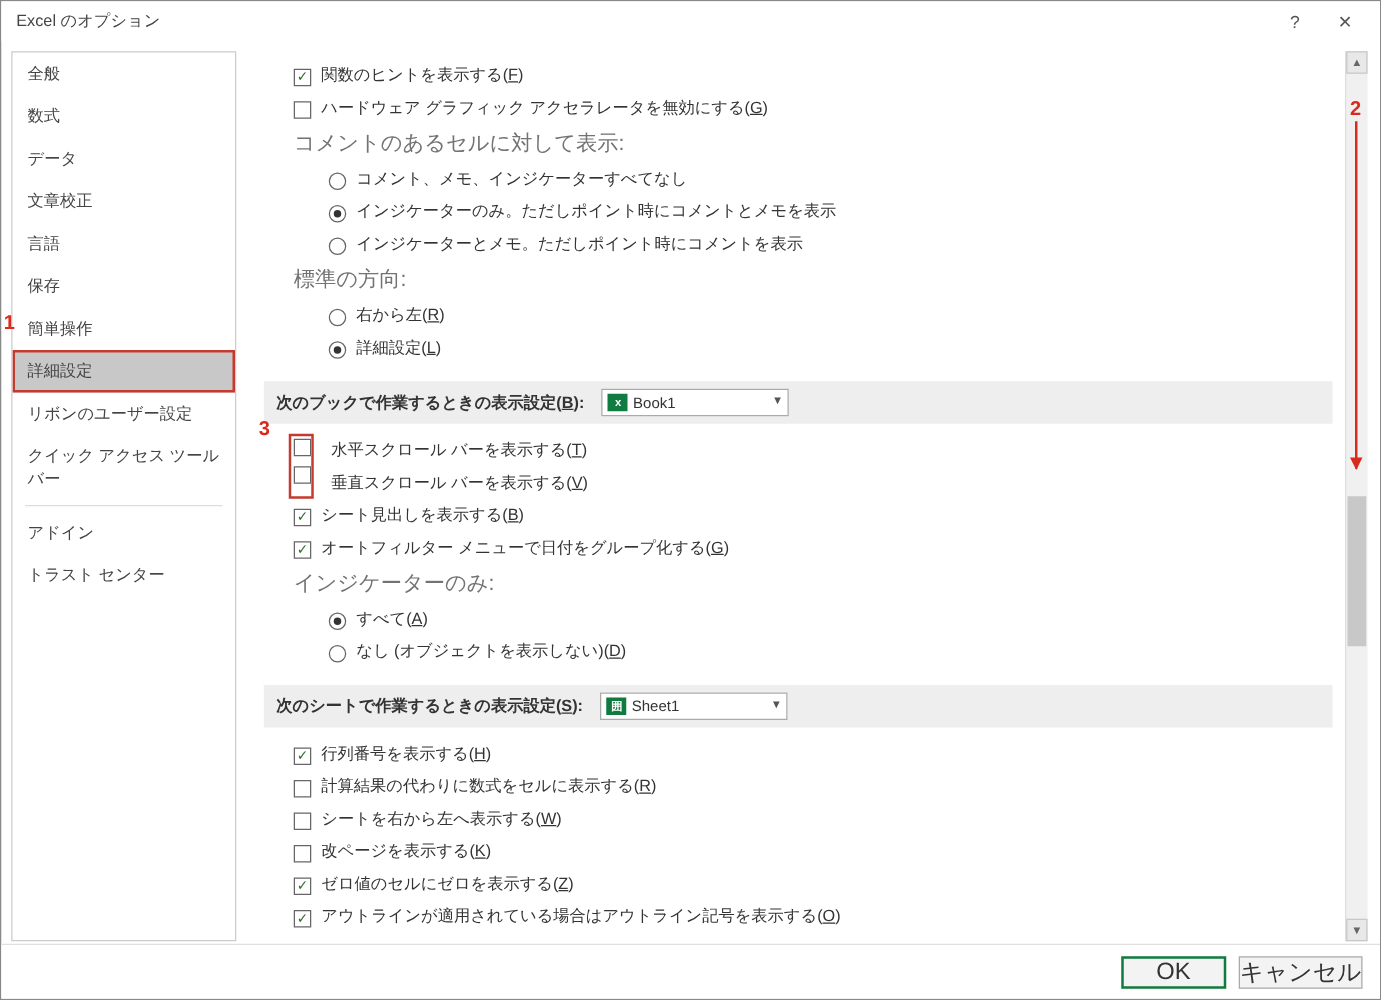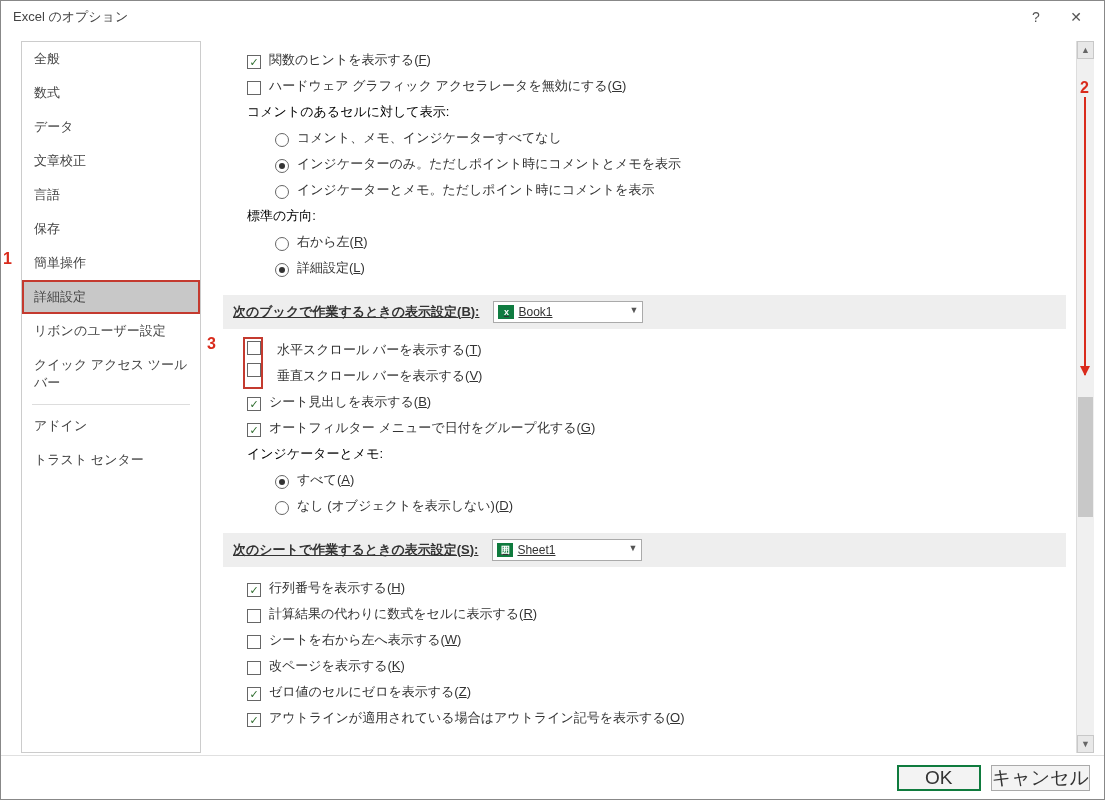--- a/index.html
+++ b/index.html
@@ -38,21 +38,20 @@
     display: flex;
     padding: 8px 10px 0 8px;
   }
 
   
   .sidebar {
     width: 180px;
     border: 1px solid #ccc;
     background: #fff;
     overflow: hidden;
-    margin-left: 12px;
   }
   .sidebar .item {
     padding: 8px 12px;
     font-size: 13px;
     color: #444;
     cursor: pointer;
   }
   .sidebar .item.selected {
     background: #c8c8c8;
     border: 2px solid #c43a2f;
@@ -101,21 +100,21 @@
     top: 50%; height: 120px;
     background: #c8c8c8;
   }
 
   .opt-row {
     display: flex; align-items: flex-end;
     padding: 4px 0 4px 24px;
     font-size: 13px;
   }
   .opt-row.indent-1 { padding-left: 52px; }
-  .opt-row.heading-sub { padding-left: 24px; font-size: 13px; color: #000000; }
+  .opt-row.heading-sub { padding-left: 24px; font-size: 17px; color: #737373; }
 
   .chk, .rdo {
     width: 14px; height: 14px;
     border: 1px solid #666;
     margin-right: 8px;
     display: inline-flex;
     align-items: center; justify-content: center;
     flex: 0 0 14px;
     background: #fff;
   }
@@ -142,21 +141,21 @@
   .hl-group .chk { margin: 0; }
 
   u.access { text-decoration: underline; }
 
   .section-head {
     background: #eeeeee;
     padding: 6px 10px;
     margin: 14px 0 8px 0;
     font-weight: bold;
     font-size: 13px;
-    display: flex; align-items: center; gap: 14px; text-decoration: underline;
+    display: flex; align-items: center; gap: 14px;
   }
   .combo {
     display: inline-flex; align-items: center;
     border: 1px solid #aaa;
     background: #fff;
     height: 22px;
     padding: 0 4px 0 4px;
     font-weight: normal;
     font-size: 12px;
     min-width: 150px;
@@ -313,21 +312,21 @@
       </div>
 
       <div class="opt-row">
         <span class="chk checked"></span>
         <span><span>シート見出しを表示する(</span><u class="access">B</u><span>)</span></span>
       </div>
       <div class="opt-row">
         <span class="chk checked"></span>
         <span><span>オートフィルター メニューで日付をグループ化する(</span><u class="access">G</u><span>)</span></span>
       </div>
-      <div class="opt-row heading-sub">インジケーターとメモ:</div>
+      <div class="opt-row heading-sub">インジケーターのみ:</div>
       <div class="opt-row indent-1">
         <span class="rdo checked"></span>
         <span><span>すべて(</span><u class="access">A</u><span>)</span></span>
       </div>
       <div class="opt-row indent-1">
         <span class="rdo"></span>
         <span><span>なし (オブジェクトを表示しない)(</span><u class="access">D</u><span>)</span></span>
       </div>
 
       <div class="section-head">

